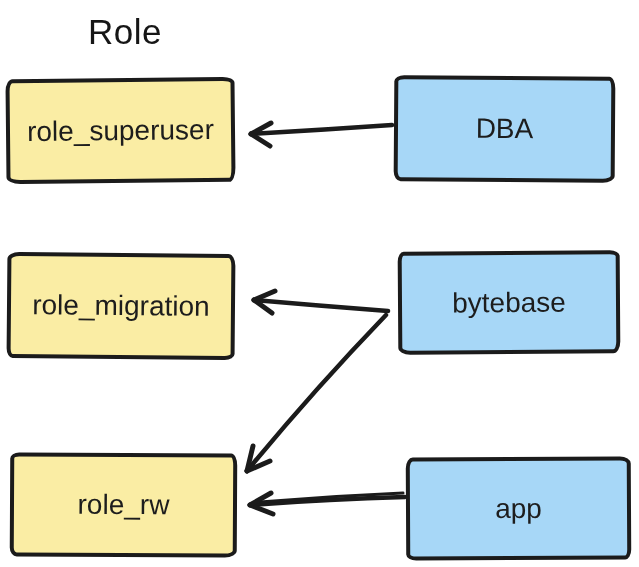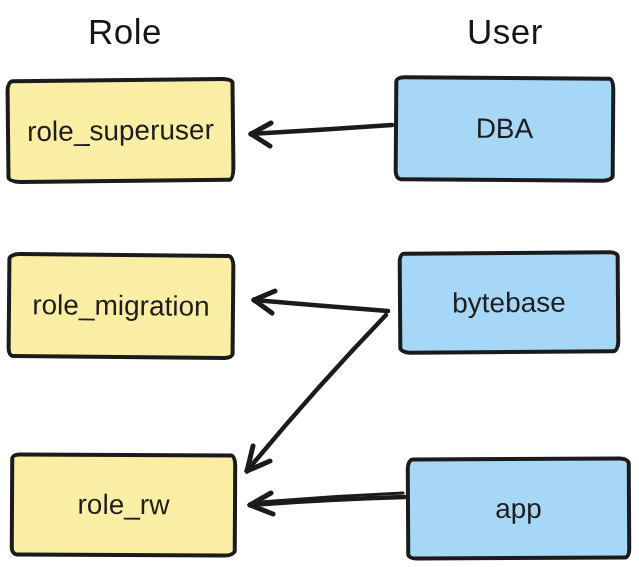--- a/index.html
+++ b/index.html
@@ -68,21 +68,20 @@
   .shaft{stroke-width:4.5px;}
   .shaft-thin{stroke-width:3px;}
   .barb{stroke-width:5px;}
 </style>
 </head>
 <body>
 
 <div class="canvas">
 
   <div class="col-header hdr-role">Role</div>
-  <div class="col-header hdr-user">User</div>
 
   <div class="node node-role n-superuser">
     <span>role_superuser</span>
   </div>
   <div class="node node-role n-migration">
     <span>role_migration</span>
   </div>
   <div class="node node-role n-rw">
     <span>role_rw</span>
   </div>

